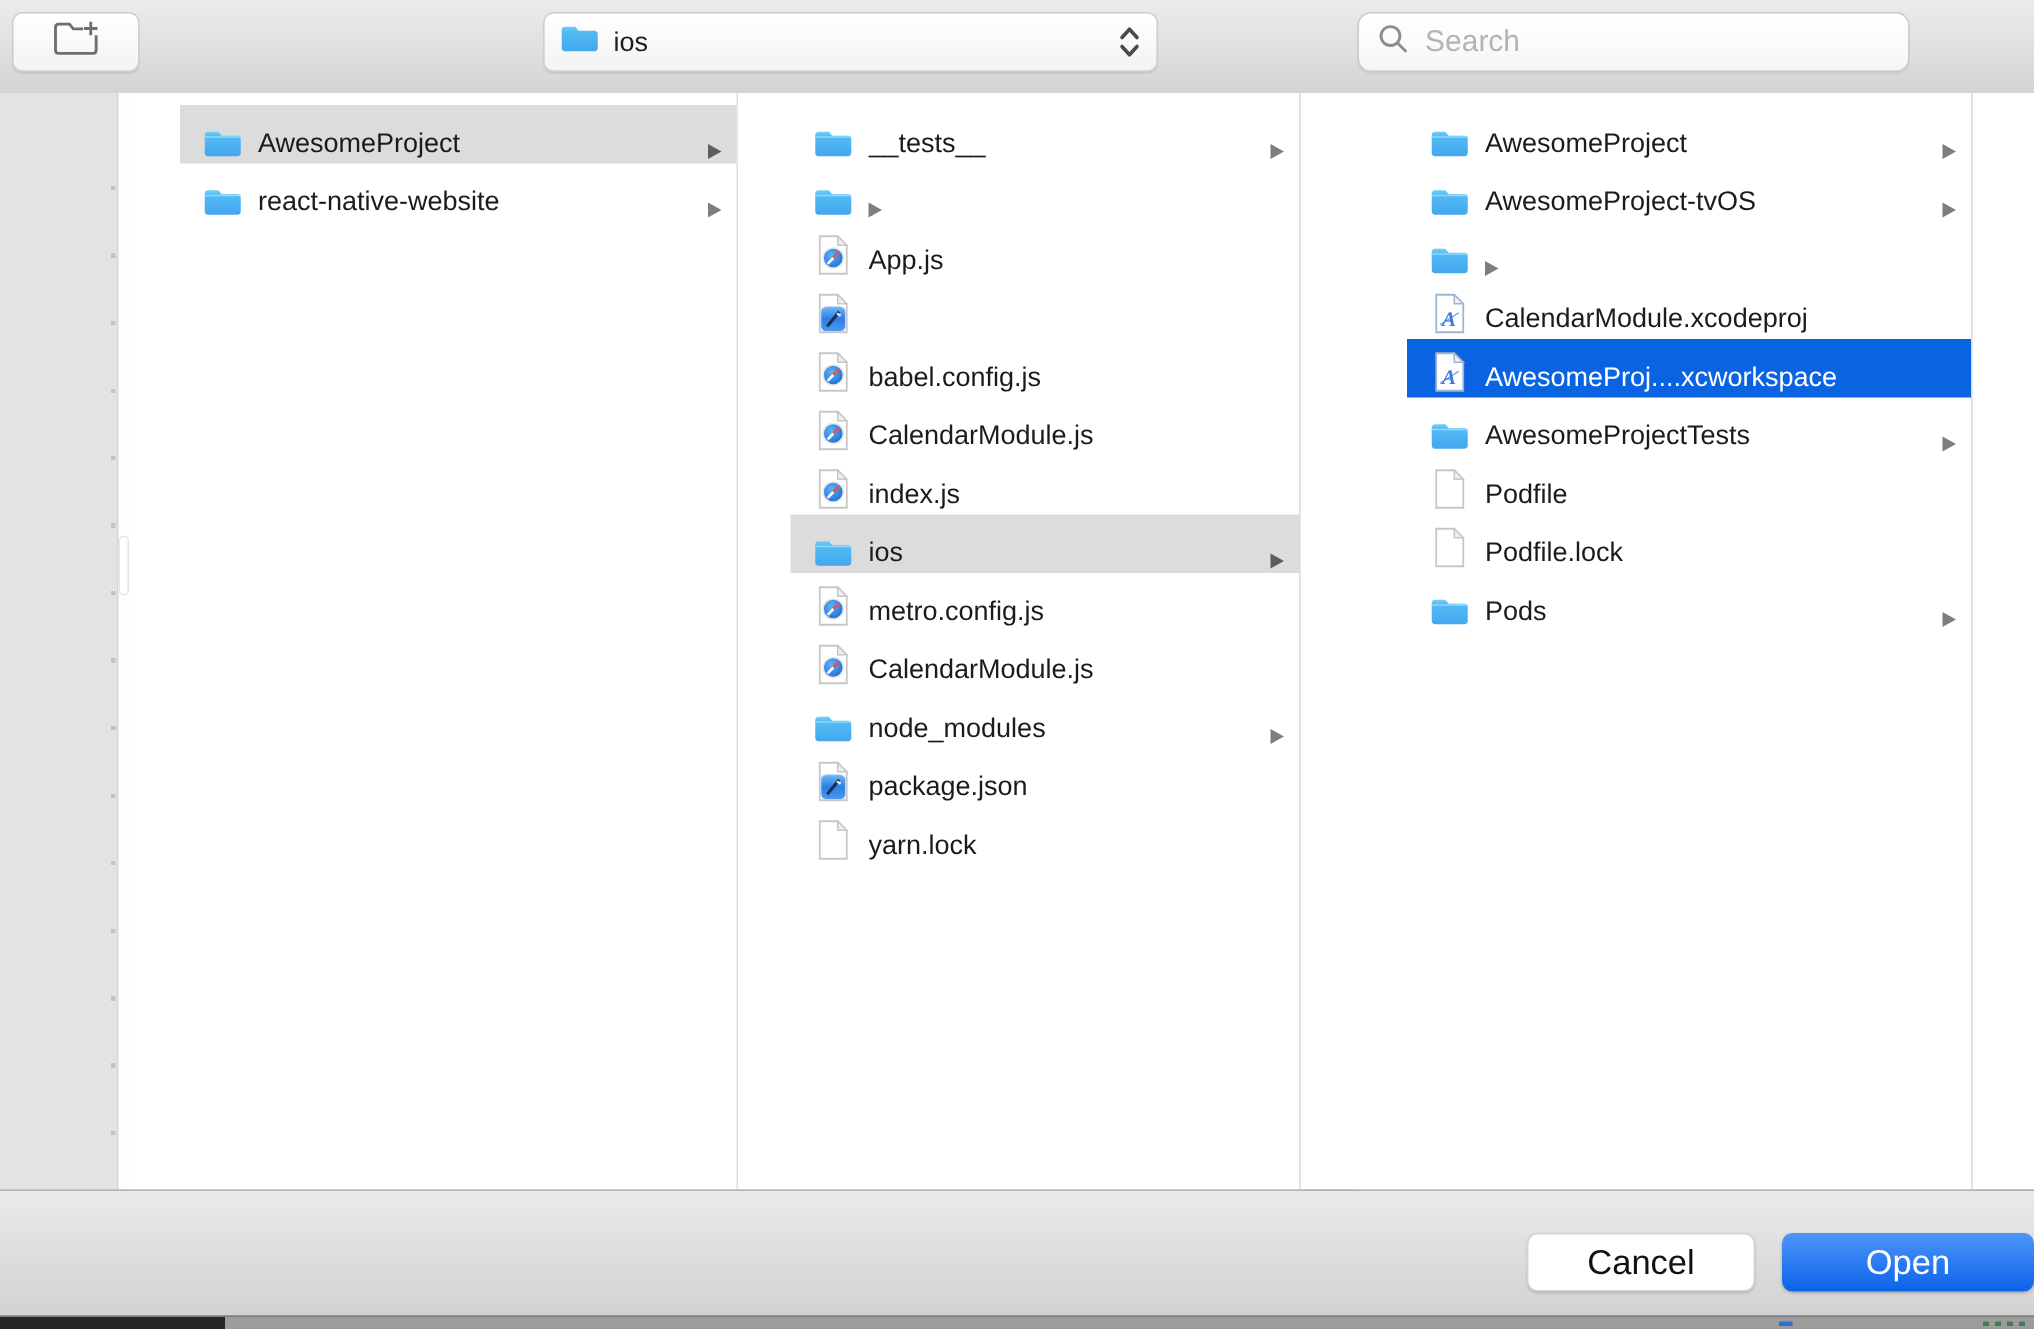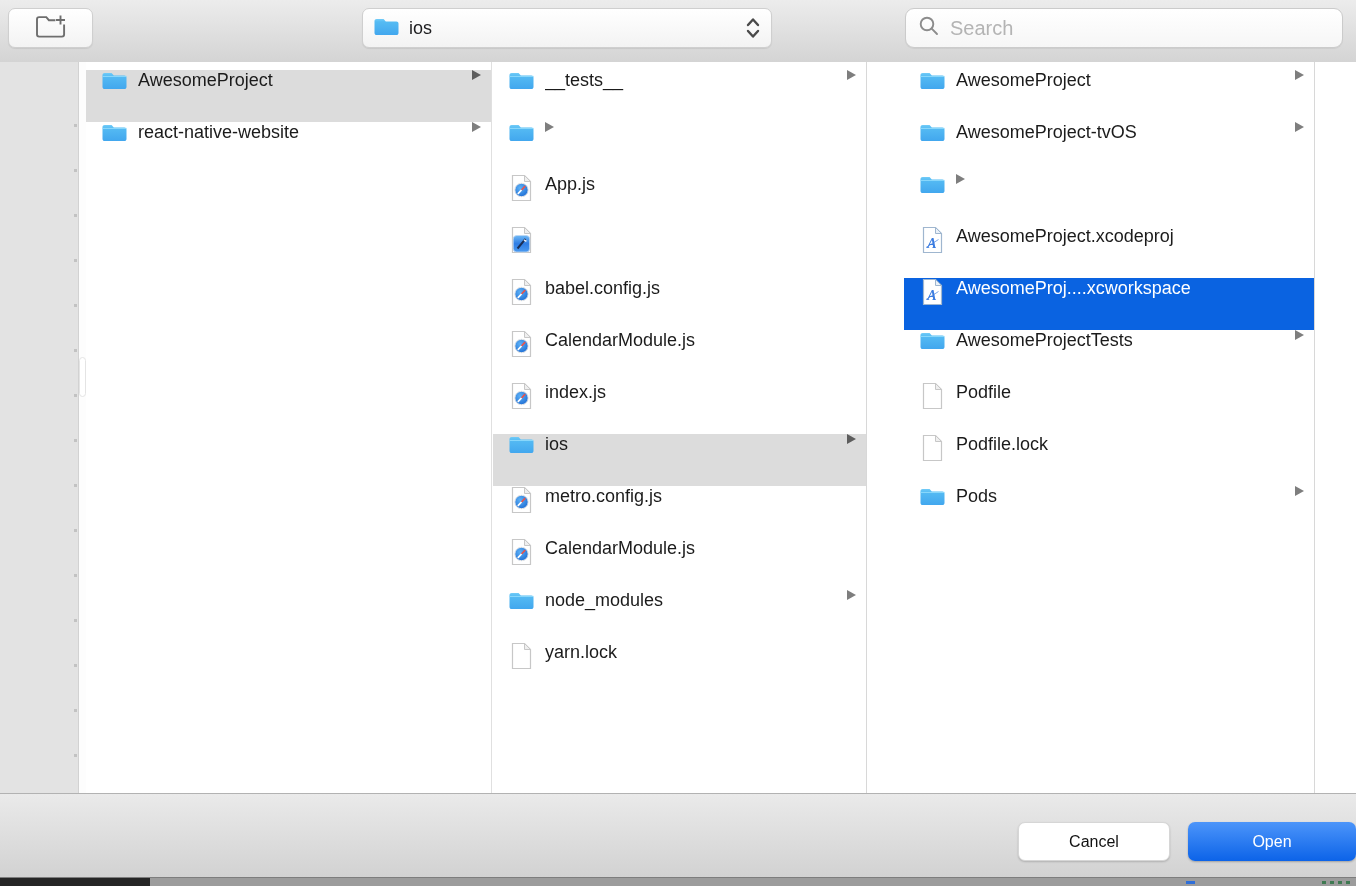--- a/index.html
+++ b/index.html
@@ -22,21 +22,21 @@
     background:linear-gradient(#ffffff,#f3f3f3);
     border:1px solid #cfcfcf;border-radius:7px;
     box-shadow:0 1px 1px rgba(0,0,0,.08);
     display:flex;align-items:center;
   }
   .newfolder{left:8px;width:85px;justify-content:center;}
   .path-select{left:362px;width:410px;padding:0 10px;gap:9px;cursor:default;}
   .path-select .pathlabel{font-size:18px;color:#1d1d1f;}
   .path-select .stepper{margin-left:auto;display:flex;align-items:center;}
   .searchfield{
-    position:absolute;left:905px;top:8px;width:438px;height:40px;box-sizing:border-box;
+    position:absolute;left:905px;top:8px;width:368px;height:40px;box-sizing:border-box;
     background:linear-gradient(#ffffff,#f6f6f6);
     border:1px solid #cbcbcb;border-radius:9px;
     box-shadow:0 1px 1px rgba(0,0,0,.06);
     display:flex;align-items:center;padding:0 12px;gap:8px;
   }
   .searchfield input{
     border:none;outline:none;background:transparent;flex:1;
     font-size:20px;color:#333;font-family:inherit;
   }
   .searchfield input::placeholder{color:#b4b4b4;}
@@ -55,42 +55,42 @@
   .scroll-thumb{
     position:absolute;left:79px;top:295px;width:7px;height:40px;
     background:#fff;border:1px solid #e4e4e4;border-radius:4px;box-sizing:border-box;
   }
   .col{position:absolute;top:0;height:731px;padding-top:8px;box-sizing:border-box;background:#fff;}
   .col1{left:86px;width:406px;border-right:1px solid #e0e0e0;}
   .col2{left:493px;width:374px;border-right:1px solid #d8d8d8;}
   .col3{left:904px;width:411px;border-right:1px solid #d8d8d8;}
 
   .row{
-    display:flex;align-items:flex-start;height:36px;padding:0 10px 16px 13px;gap:9px;
-    font-size:18px;color:#1b1b1b;cursor:default;white-space:nowrap;
+    display:flex;align-items:flex-end;height:36px;padding:0 10px 3px 13px;gap:9px;
+    font-size:18px;color:#1b1b1b;cursor:default;white-space:nowrap;margin-left:34px;
   }
   .row .icon{width:30px;min-width:30px;display:flex;justify-content:center;align-items:center;}
   .row .label{flex:1;overflow:hidden;text-overflow:clip;}
   .row .arrow{
     width:0;height:0;border-left:9px solid #7e7e7e;
     border-top:5.5px solid transparent;border-bottom:5.5px solid transparent;
   }
   .row.sel-grey{background:#dcdcdc;}
   .row.sel-grey .arrow{border-left-color:#5d5d5d;}
   .row.sel-blue{background:#0a63e1;color:#fff;}
 
   
   .footer{
     position:absolute;left:0;top:793px;width:1356px;height:84px;
     background:linear-gradient(#eaeaea,#d2d2d2);
     border-top:1px solid #b2b2b2;box-sizing:border-box;
   }
   .btn{
     position:absolute;top:28px;height:39px;border-radius:7px;border:none;
-    font-size:16px;font-family:inherit;display:flex;align-items:center;justify-content:center;
+    font-size:23px;font-family:inherit;display:flex;align-items:center;justify-content:center;
     box-sizing:border-box;cursor:default;
   }
   .btn-cancel{
     left:1018px;width:152px;background:#ffffff;color:#111;
     border:1px solid #d6d6d6;box-shadow:0 1px 2px rgba(0,0,0,.18);
   }
   .btn-open{
     left:1188px;width:168px;color:#fff;
     background:linear-gradient(#4c95fa,#0c63e8);
     box-shadow:0 1px 2px rgba(0,0,0,.25);
@@ -344,20 +344,39 @@
               <path d="M1.5 5 c0-1.2 .9-2.1 2.1-2.1 h7 l2.2 2.6 h10.6 c1.2 0 2.1 .9 2.1 2.1 V17 c0 1.2-.9 2.1-2.1 2.1 H3.6 c-1.2 0-2.1-.9-2.1-2.1 Z" fill="url(#fg)"></path>
               <path d="M1.5 6.4 h24" stroke="#8edafc" stroke-width="1"></path>
             </svg>
           </span>
           <span class="label">node_modules</span>
           <span class="arrow"></span>
         </div>
         <div class="row">
           <span class="icon">
             <svg width="23" height="28" viewBox="0 0 23 28">
+              <defs>
+                <linearGradient id="jq" x1="0" y1="0" x2="0" y2="1">
+                  <stop offset="0" stop-color="#6db8f5"></stop>
+                  <stop offset="0.5" stop-color="#2f7de4"></stop>
+                  <stop offset="1" stop-color="#4a9af0"></stop>
+                </linearGradient>
+              </defs>
+              <path d="M2.5 1.5 h12 l6 6 v19 h-18 Z" fill="#ffffff" stroke="#c7c7c7" stroke-width="1.2"></path>
+              <path d="M14.5 1.5 l6 6 h-6 Z" fill="#efefef" stroke="#c7c7c7" stroke-width="1"></path>
+              <rect x="3.2" y="9.5" width="16.5" height="16.5" rx="3.6" fill="url(#jq)" stroke="#bcd6f2" stroke-width="0.8"></rect>
+              <path d="M7.5 22.5 L15.5 12.8" stroke="#1b2e55" stroke-width="2"></path>
+              <path d="M14 14 l2.4 1.4" stroke="#e8eef8" stroke-width="1.6"></path>
+            </svg>
+          </span>
+          <span class="label">package.json</span>
+        </div>
+        <div class="row">
+          <span class="icon">
+            <svg width="23" height="28" viewBox="0 0 23 28">
               <path d="M2.5 1.5 h12 l6 6 v19 h-18 Z" fill="#ffffff" stroke="#c7c7c7" stroke-width="1.2"></path>
               <path d="M14.5 1.5 l6 6 h-6 Z" fill="#efefef" stroke="#c7c7c7" stroke-width="1"></path>
             </svg>
           </span>
           <span class="label">yarn.lock</span>
         </div>
       </div>
     <div class="col col3">
         <div class="row">
           <span class="icon">
@@ -390,21 +409,21 @@
         </div>
         <div class="row">
           <span class="icon">
             <svg width="23" height="28" viewBox="0 0 23 28">
               <path d="M2.5 1.5 h12 l6 6 v19 h-18 Z" fill="#ffffff" stroke="#9fb6cf" stroke-width="1.2"></path>
               <path d="M14.5 1.5 l6 6 h-6 Z" fill="#eaf1f9" stroke="#9fb6cf" stroke-width="1"></path>
               <text x="11" y="22" text-anchor="middle" font-size="14" font-style="italic" font-weight="bold" font-family="Liberation Serif, serif" fill="#3b7ce0">A</text>
               <path d="M5 21.5 L17.5 13.5" stroke="#3b7ce0" stroke-width="0.9" opacity="0.75"></path>
             </svg>
           </span>
-          <span class="label">AwesomeProject.xcodeproj</span>
+          <span class="label">CalendarModule.xcodeproj</span>
         </div>
         <div class="row sel-blue">
           <span class="icon">
             <svg width="23" height="28" viewBox="0 0 23 28">
               <path d="M2.5 1.5 h12 l6 6 v19 h-18 Z" fill="#ffffff" stroke="#9fb6cf" stroke-width="1.2"></path>
               <path d="M14.5 1.5 l6 6 h-6 Z" fill="#eaf1f9" stroke="#9fb6cf" stroke-width="1"></path>
               <text x="11" y="22" text-anchor="middle" font-size="14" font-style="italic" font-weight="bold" font-family="Liberation Serif, serif" fill="#3b7ce0">A</text>
               <path d="M5 21.5 L17.5 13.5" stroke="#3b7ce0" stroke-width="0.9" opacity="0.75"></path>
             </svg>
           </span>

